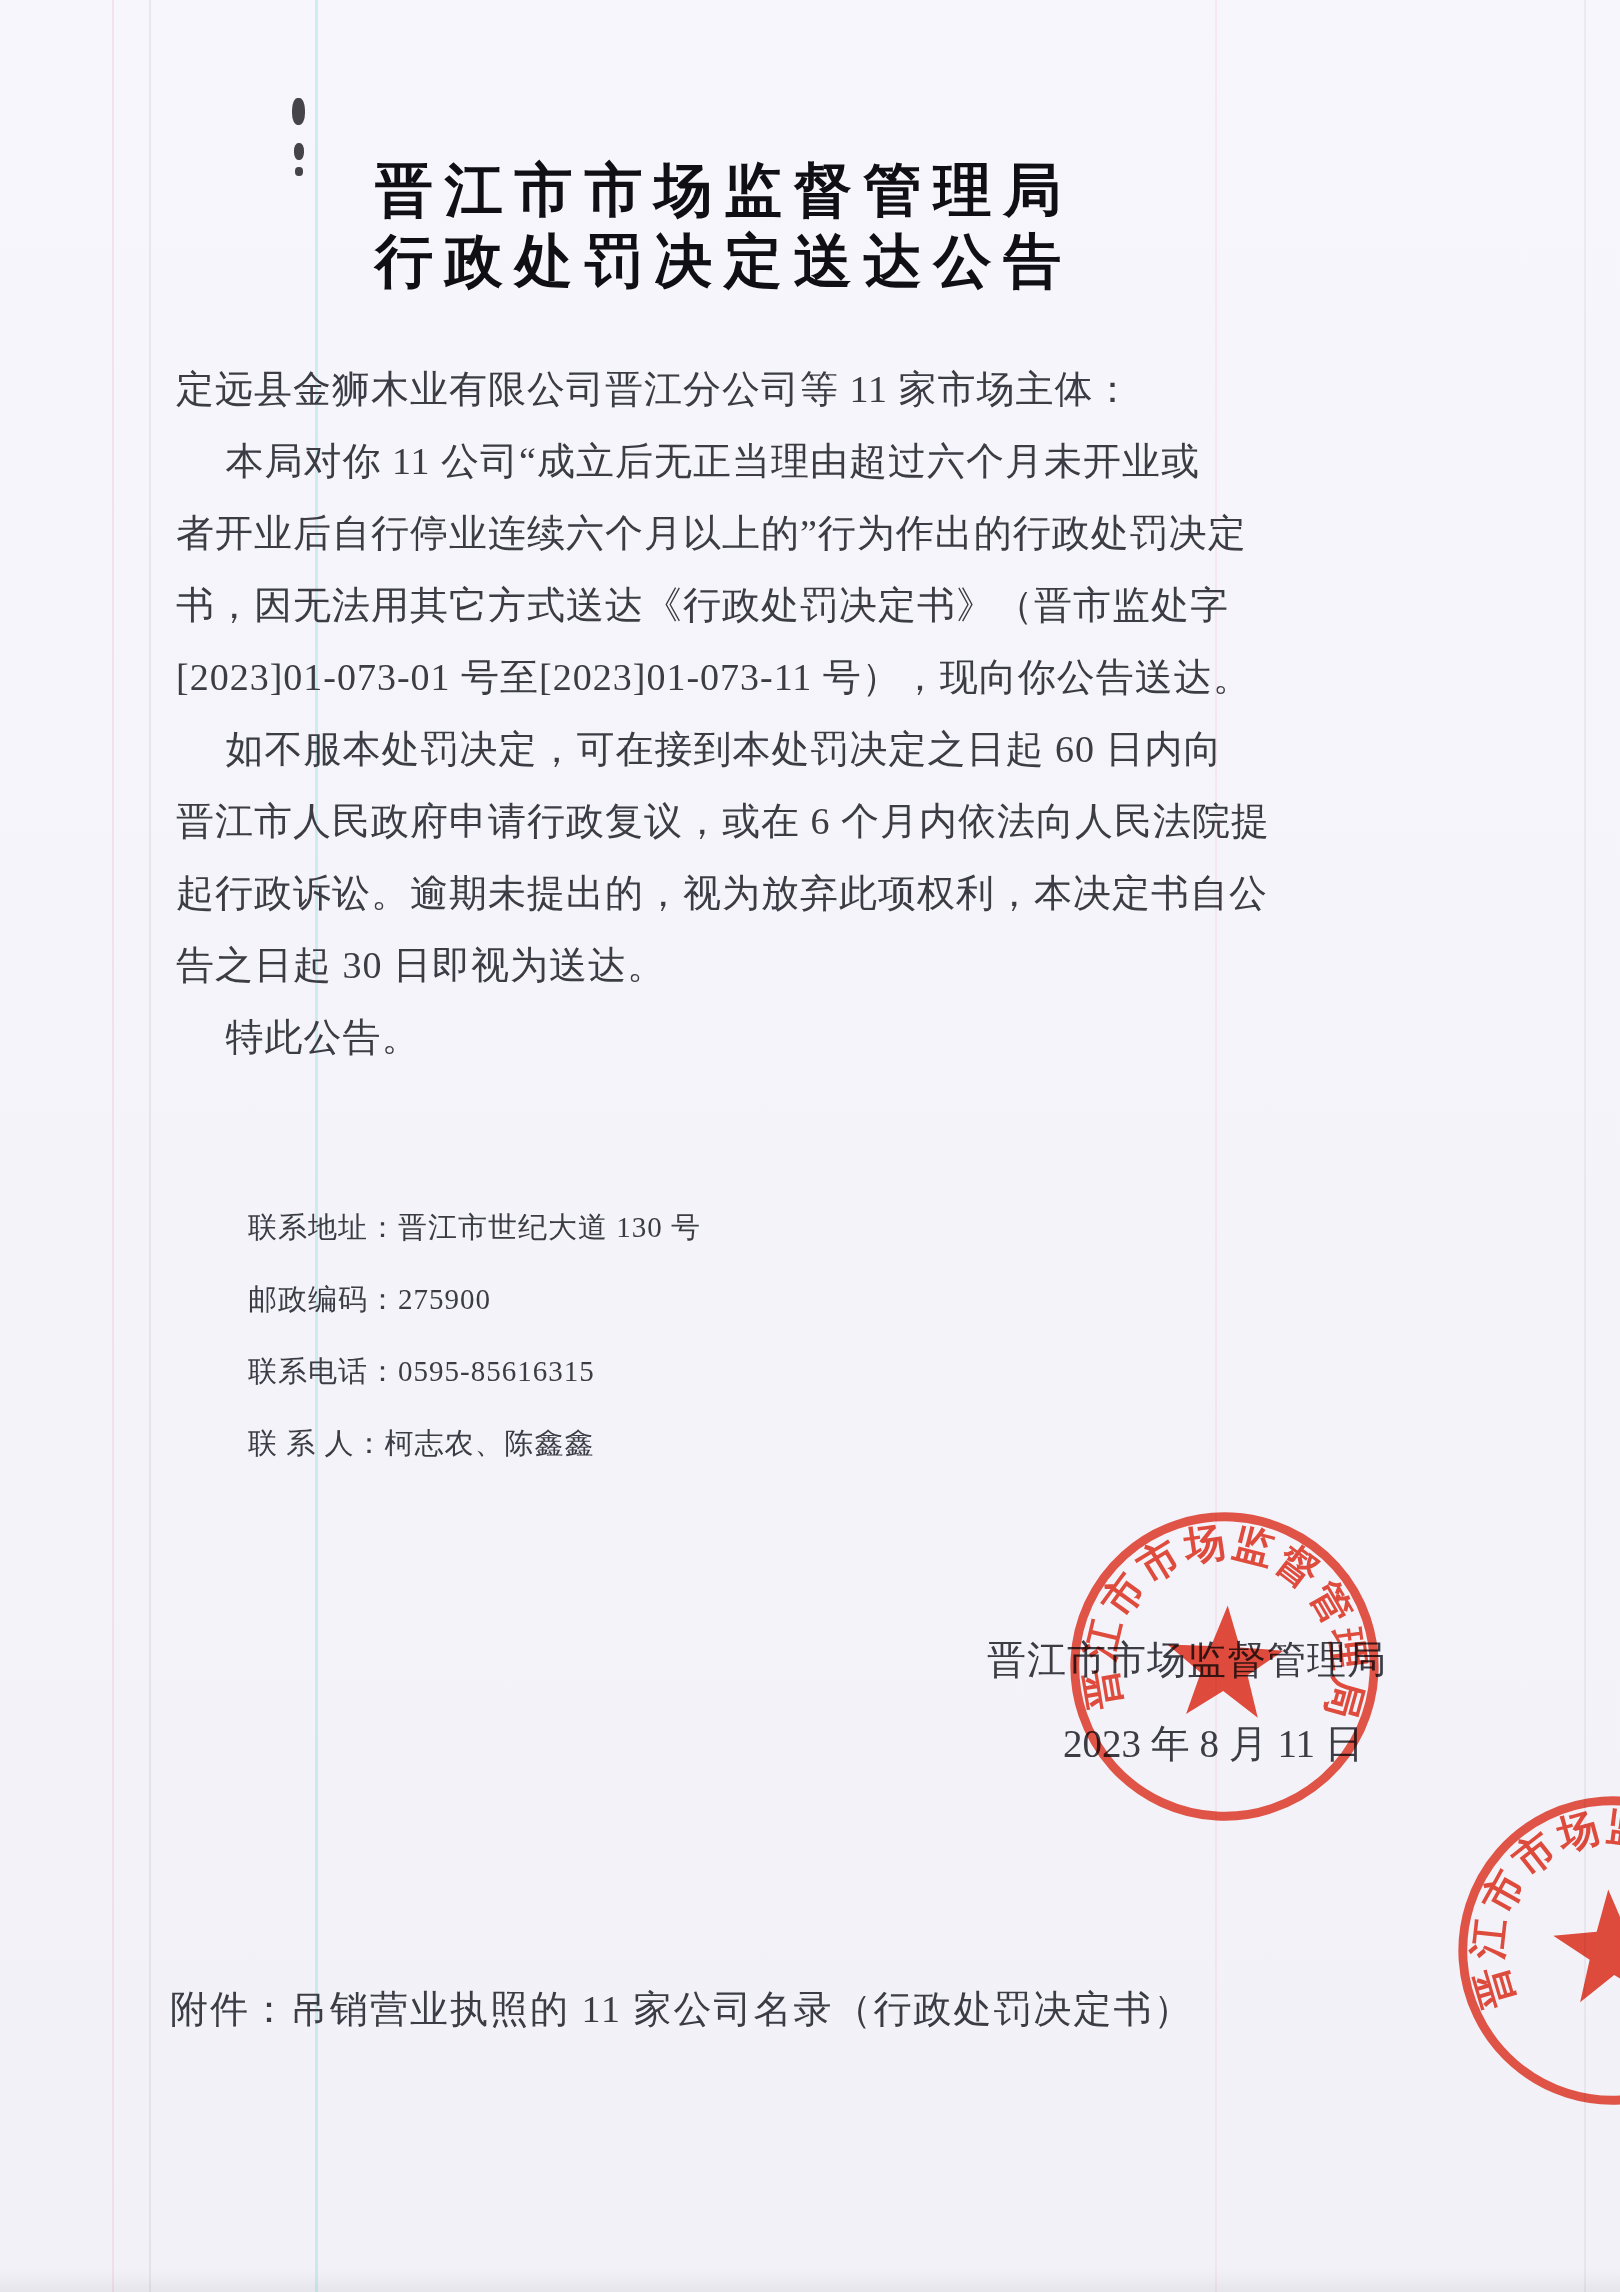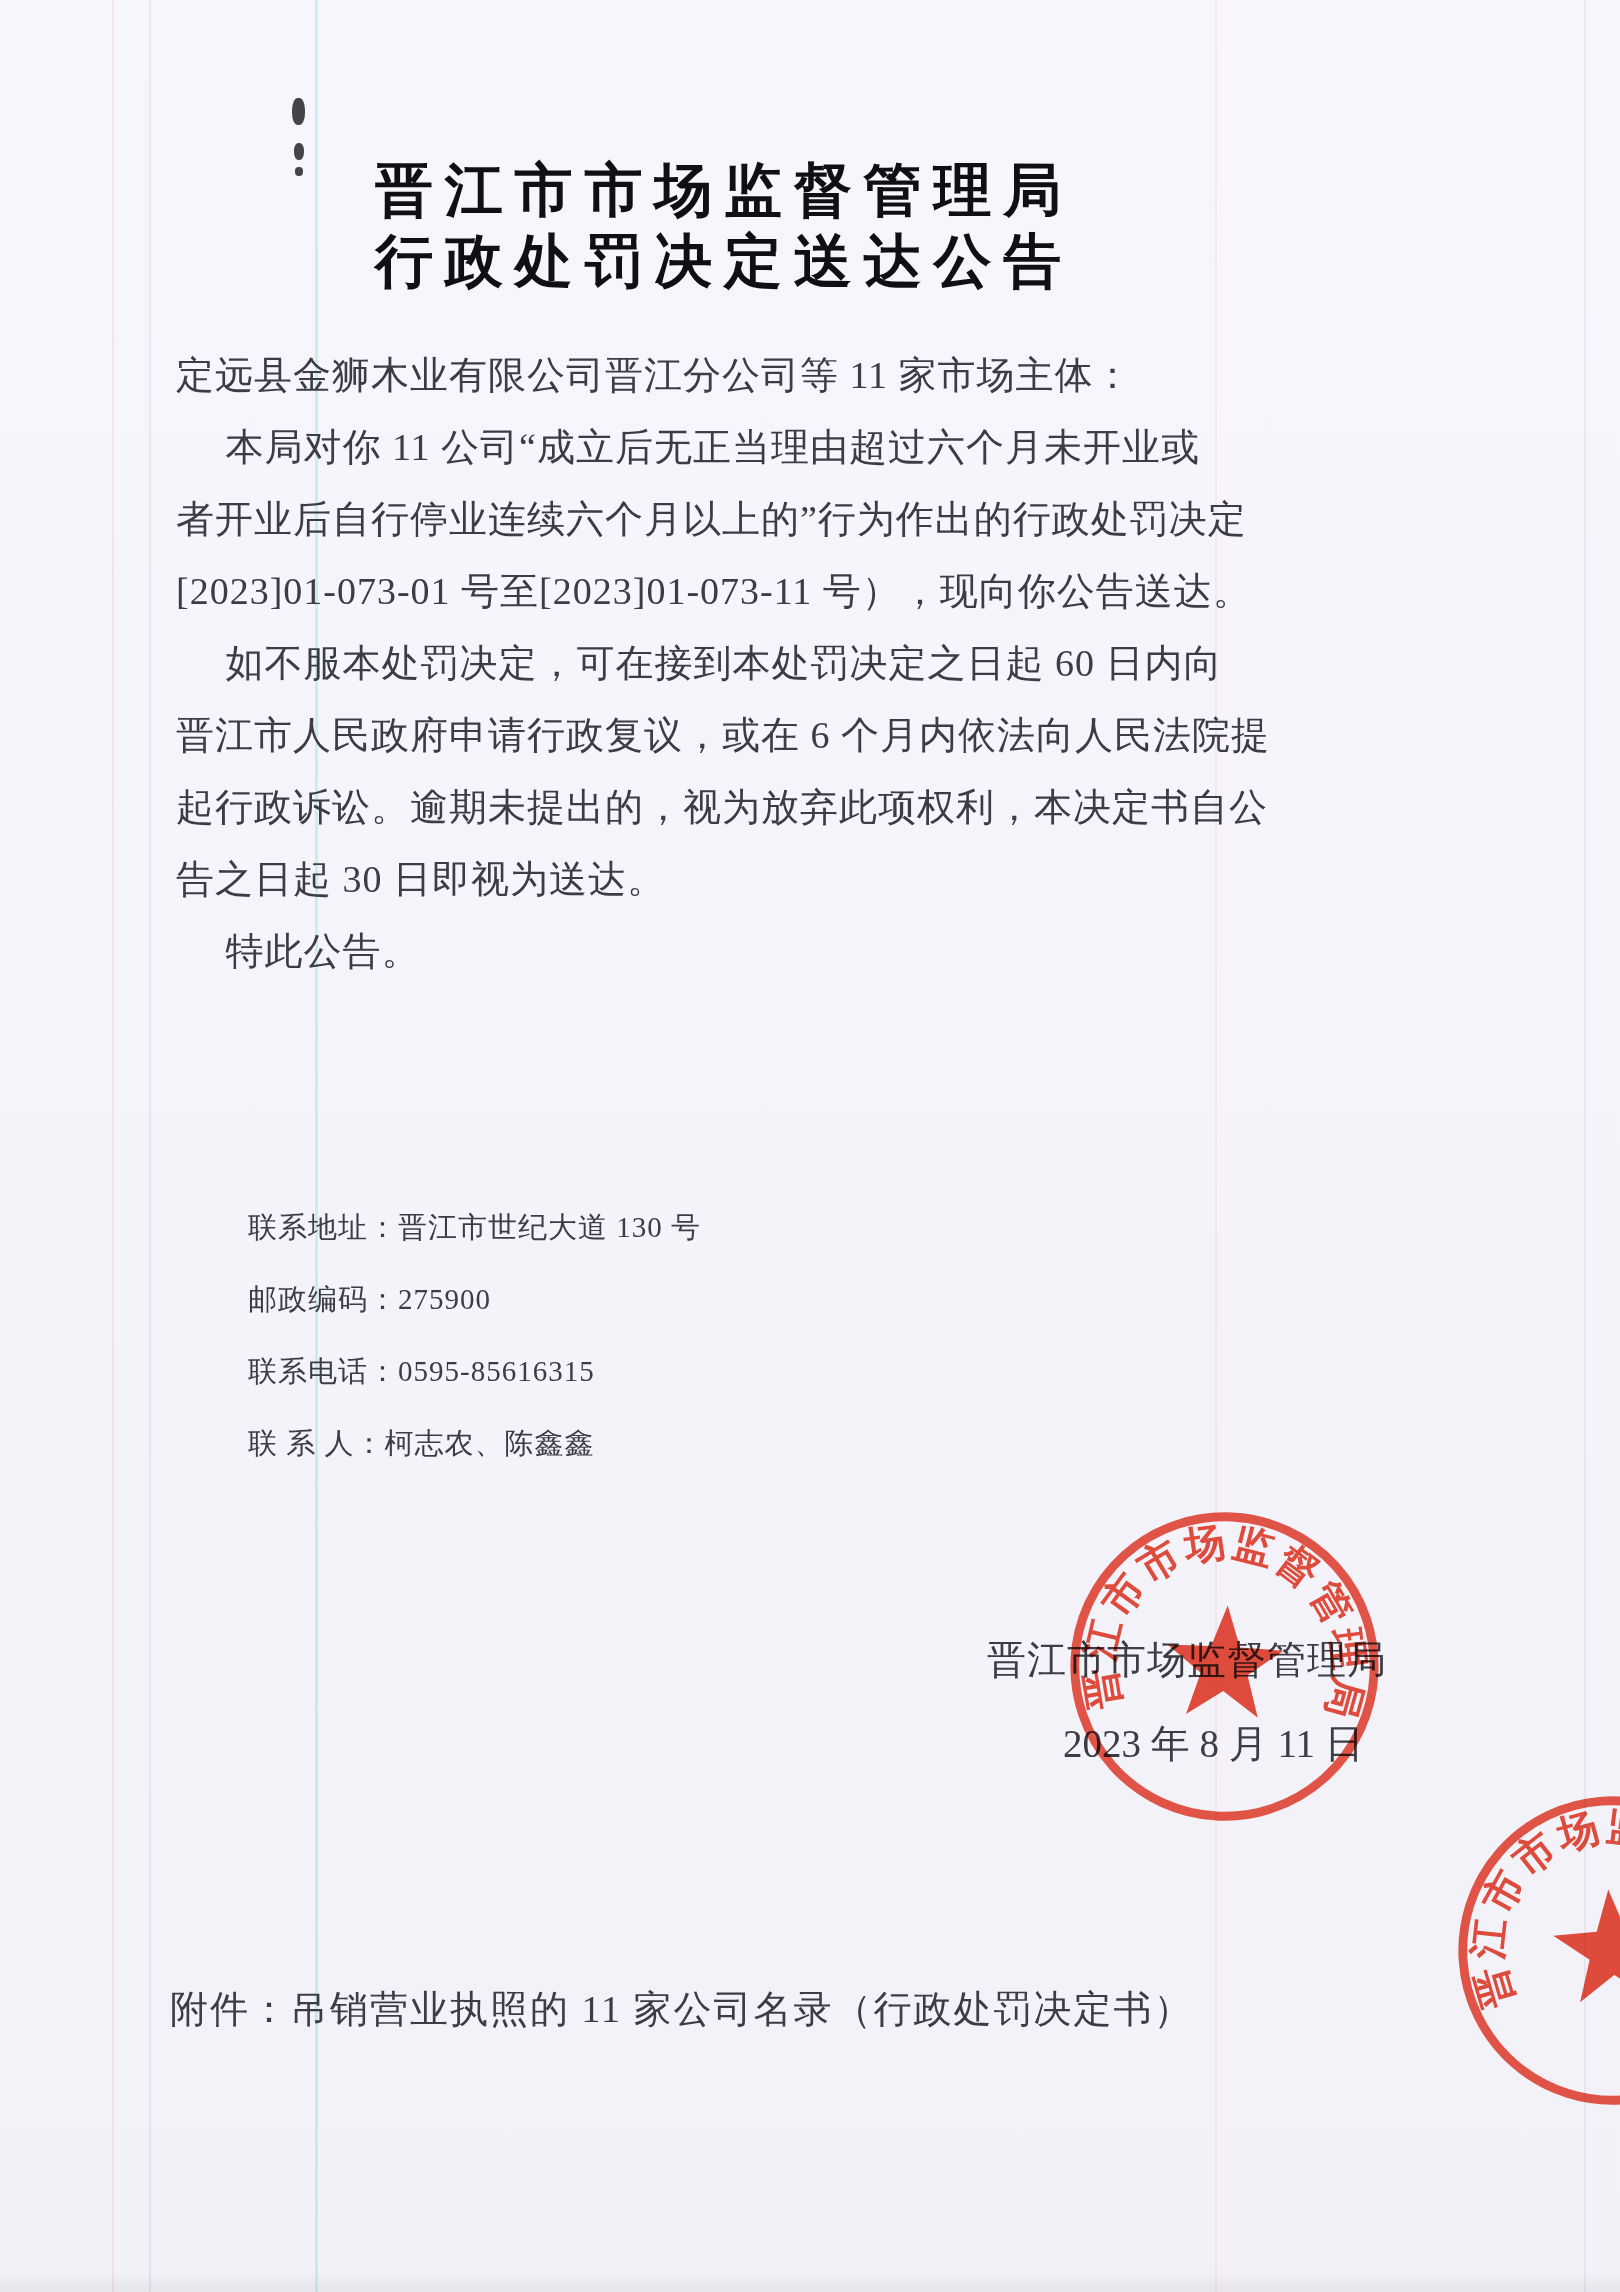--- a/index.html
+++ b/index.html
@@ -25,21 +25,21 @@
   .speck.k2{left:294px;top:143px;width:9.8px;height:16.7px;}
   .speck.k3{left:295px;top:167px;width:7.8px;height:8.8px;}
 
   .title{
     position:absolute;left:176px;top:155px;width:1096px;
     text-align:center;font-weight:bold;color:#101014;
     font-size:58px;line-height:71px;letter-spacing:11.8px;
     font-family:"Liberation Serif","DejaVu Serif",serif;
   }
   .body-lines{
-    position:absolute;left:176px;top:339px;width:1108px;
+    position:absolute;left:176px;top:353px;width:1108px;
     font-size:38px;line-height:72px;white-space:nowrap;
     letter-spacing:1px;
   }
   .contact{
     position:absolute;left:248px;top:1191px;
     font-size:29px;line-height:72px;white-space:nowrap;letter-spacing:1px;
   }
   .sig-agency{
     position:absolute;left:987px;top:1631px;
     font-size:39px;line-height:57px;letter-spacing:1px;white-space:nowrap;
@@ -84,20 +84,21 @@
   </div>
 
   <div class="body-lines">
 
       <div>定远县金狮木业有限公司晋江分公司等 11 家市场主体：</div>
 
       <div>　 本局对你 11 公司“成立后无正当理由超过六个月未开业或</div>
 
       <div>者开业后自行停业连续六个月以上的”行为作出的行政处罚决定</div>
 
+      <div>书，因无法用其它方式送达《行政处罚决定书》（晋市监处字</div>
 
       <div>[2023]01-073-01 号至[2023]01-073-11 号），现向你公告送达。</div>
 
       <div>　 如不服本处罚决定，可在接到本处罚决定之日起 60 日内向</div>
 
       <div>晋江市人民政府申请行政复议，或在 6 个月内依法向人民法院提</div>
 
       <div>起行政诉讼。逾期未提出的，视为放弃此项权利，本决定书自公</div>
 
       <div>告之日起 30 日即视为送达。</div>

